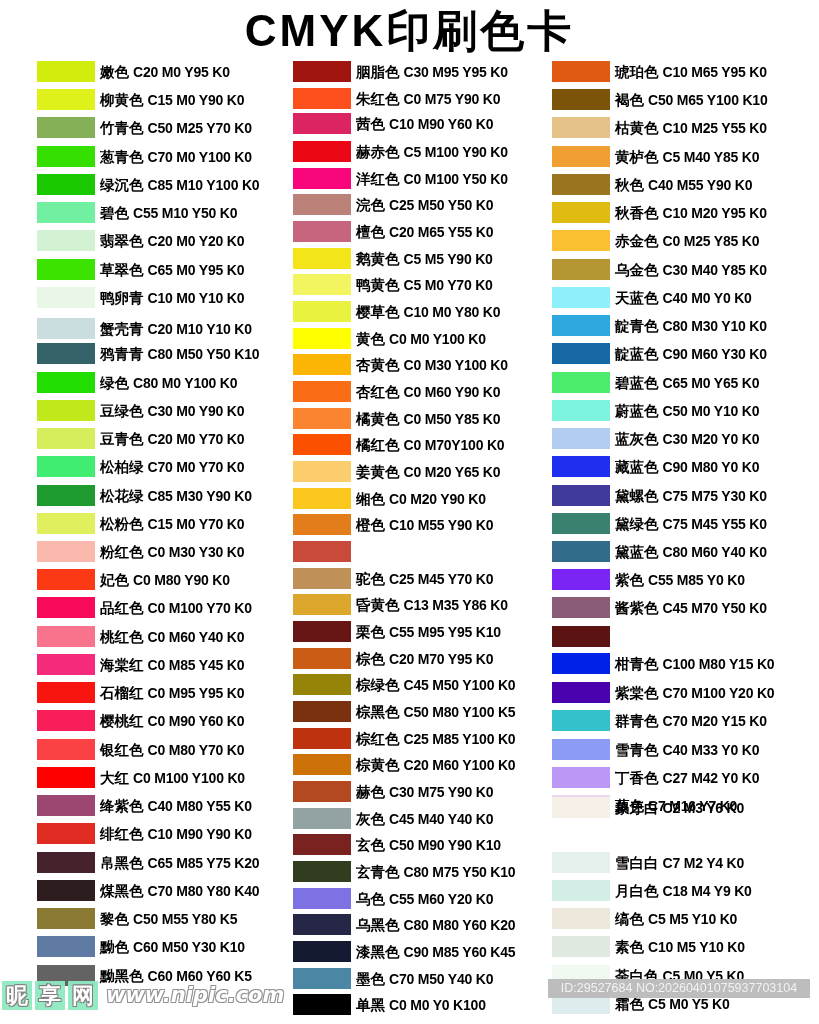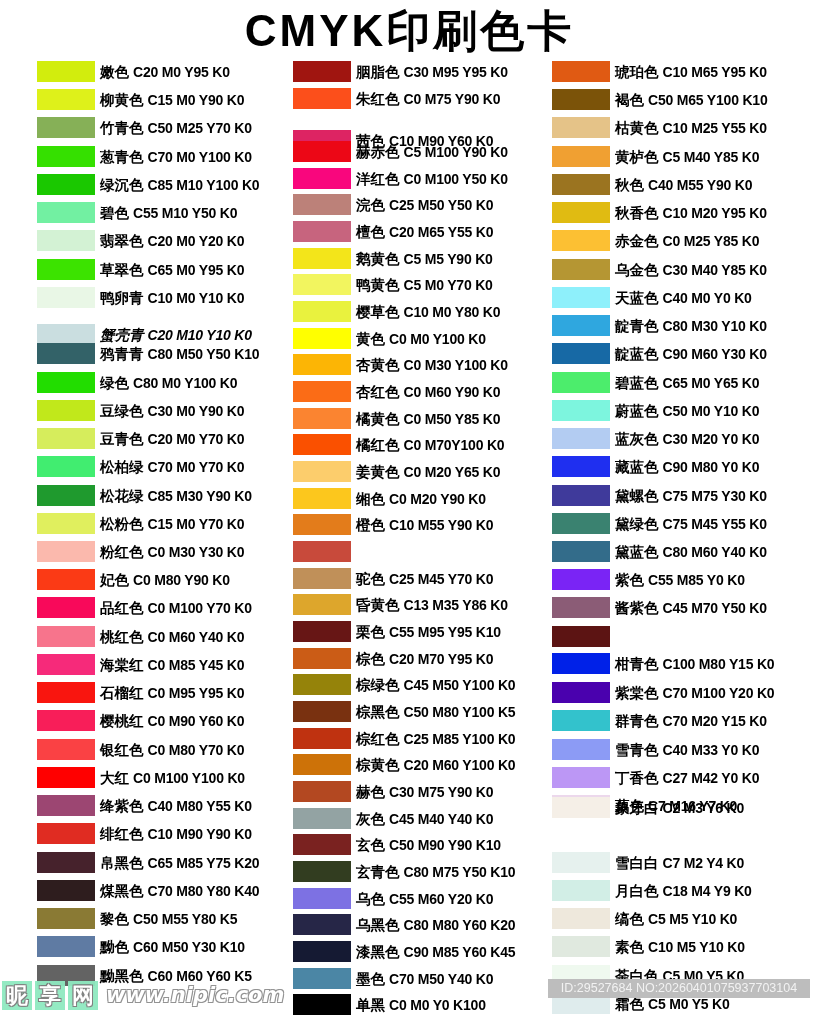--- a/index.html
+++ b/index.html
@@ -210,21 +210,21 @@
           <div class="label"><span class="cname">翡翠色</span><span class="cmyk">C20 M0 Y20 K0</span></div>
         </div>
         <div class="row" style="top: 197.647px;">
           <div class="swatch" title="C65 M0 Y95 K0" style="background: rgb(60, 227, 0);"></div>
           <div class="label"><span class="cname">草翠色</span><span class="cmyk">C65 M0 Y95 K0</span></div>
         </div>
         <div class="row" style="top: 225.882px;">
           <div class="swatch" title="C10 M0 Y10 K0" style="background: rgb(233, 247, 230);"></div>
           <div class="label"><span class="cname">鸭卵青</span><span class="cmyk">C10 M0 Y10 K0</span></div>
         </div>
-        <div class="row" style="top: 263px; font-style: italic;">
+        <div class="row" style="top: 257px;">
           <div class="swatch" title="C20 M10 Y10 K0" style="background: rgb(202, 222, 224);"></div>
           <div class="label"><span class="cname">蟹壳青</span><span class="cmyk">C20 M10 Y10 K0</span></div>
         </div>
         <div class="row" style="top: 282.353px;">
           <div class="swatch" title="C80 M50 Y50 K10" style="background: rgb(51, 98, 104);"></div>
           <div class="label"><span class="cname">鸦青青</span><span class="cmyk">C80 M50 Y50 K10</span></div>
         </div>
         <div class="row" style="top: 310.588px;">
           <div class="swatch" title="C80 M0 Y100 K0" style="background: rgb(34, 221, 0);"></div>
           <div class="label"><span class="cname">绿色</span><span class="cmyk">C80 M0 Y100 K0</span></div>
@@ -316,21 +316,21 @@
       </div>
     <div class="col col-1">
         <div class="row" style="top: 0px;">
           <div class="swatch" title="C30 M95 Y95 K0" style="background: rgb(160, 21, 16);"></div>
           <div class="label"><span class="cname">胭脂色</span><span class="cmyk">C30 M95 Y95 K0</span></div>
         </div>
         <div class="row" style="top: 26.6667px;">
           <div class="swatch" title="C0 M75 Y90 K0" style="background: rgb(252, 79, 27);"></div>
           <div class="label"><span class="cname">朱红色</span><span class="cmyk">C0 M75 Y90 K0</span></div>
         </div>
-        <div class="row" style="top: 69px;">
+        <div class="row" style="top: 52px;">
           <div class="swatch" title="C10 M90 Y60 K0" style="background: rgb(221, 36, 99);"></div>
           <div class="label"><span class="cname">茜色</span><span class="cmyk">C10 M90 Y60 K0</span></div>
         </div>
         <div class="row" style="top: 80px;">
           <div class="swatch" title="C5 M100 Y90 K0" style="background: rgb(236, 7, 22);"></div>
           <div class="label"><span class="cname">赫赤色</span><span class="cmyk">C5 M100 Y90 K0</span></div>
         </div>
         <div class="row" style="top: 106.667px;">
           <div class="swatch" title="C0 M100 Y50 K0" style="background: rgb(249, 6, 125);"></div>
           <div class="label"><span class="cname">洋红色</span><span class="cmyk">C0 M100 Y50 K0</span></div>

